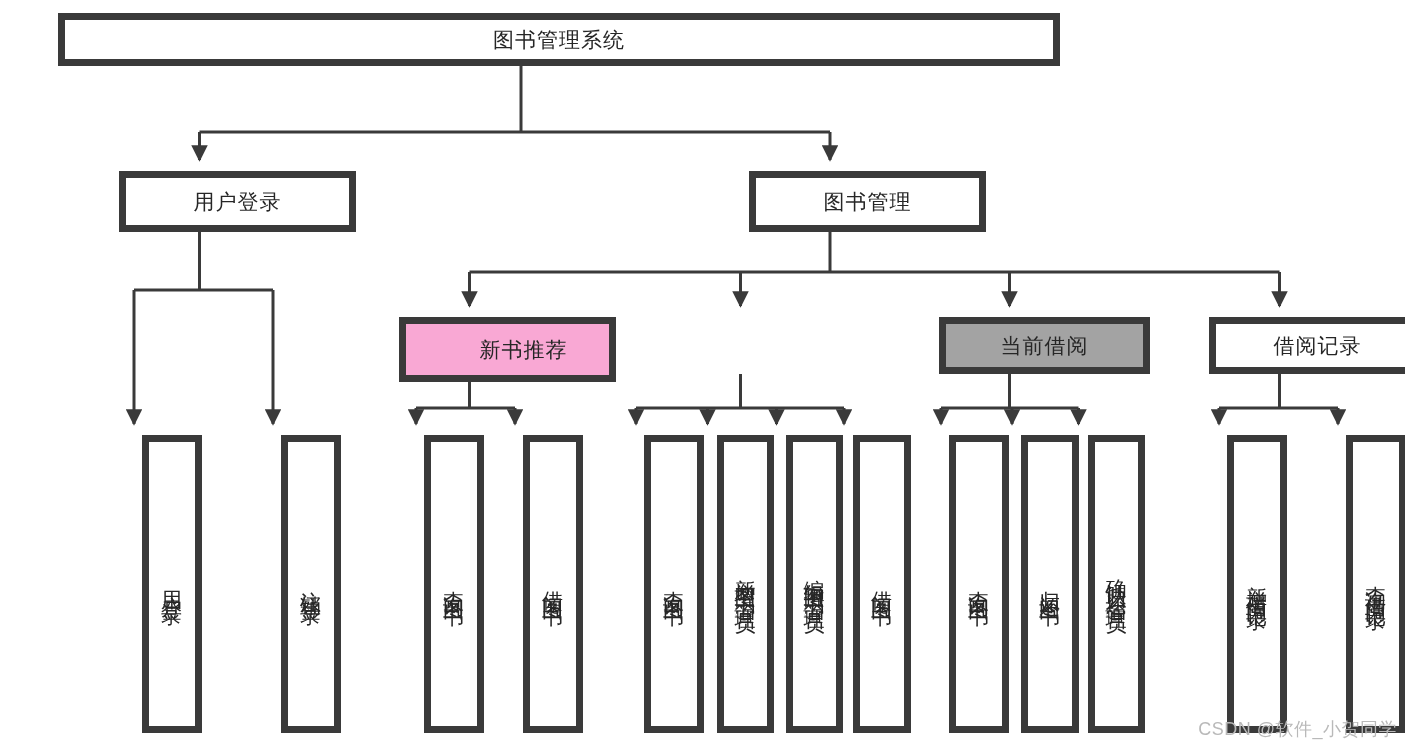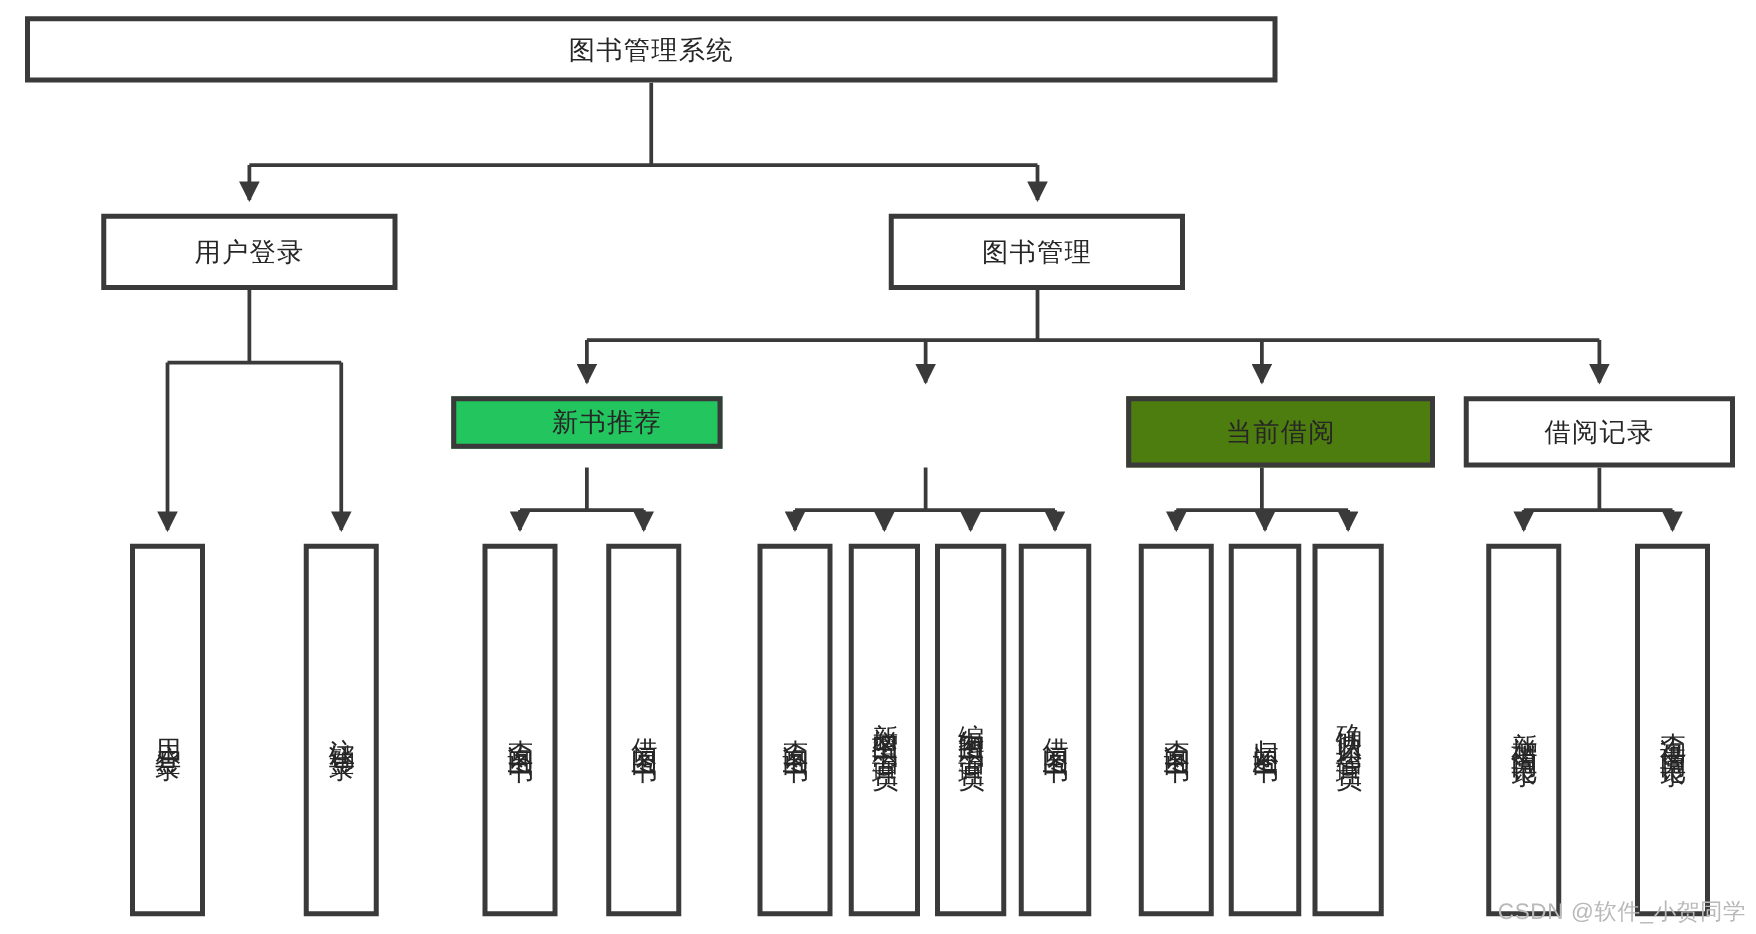--- a/index.html
+++ b/index.html
@@ -20,26 +20,27 @@
   #edges {
     position: absolute;
     left: 0; top: 0;
     width: 1405px;
     height: 747px;
     pointer-events: none;
   }
   .node {
     position: absolute;
     box-sizing: border-box;
-    border: 4px solid #ef4444;
+    border: 7px solid #ef4444;
     background: #ffffff;
     display: flex;
     align-items: center;
     justify-content: center;
     color: #262626;
+    margin-left: 38px;
   }
   .node.horiz {
     font-size: 21px;
     letter-spacing: 1px;
   }
   .node.vert {
     writing-mode: vertical-rl;
     text-orientation: upright;
     font-size: 21px;
     letter-spacing: 5px;
@@ -122,24 +123,24 @@
     <span>图书管理系统</span>
   </div>
 
   <div class="node horiz" style="left: 81px; top: 171px; width: 237px; height: 61px; border-color: rgb(58, 58, 58); background: rgb(255, 255, 255); color: rgb(38, 38, 38);">
     <span>用户登录</span>
   </div>
   <div class="node horiz" style="left: 711px; top: 171px; width: 237px; height: 61px; border-color: rgb(58, 58, 58); background: rgb(255, 255, 255); color: rgb(38, 38, 38); align-items: center;">
     <span>图书管理</span>
   </div>
 
-  <div class="node horiz" style="left: 361px; top: 317px; width: 217px; height: 42px; border-color: rgb(58, 58, 58); background: #22c55e; color: rgb(38, 38, 38); padding-left: 32px;">
+  <div class="node horiz" style="left: 361px; top: 317px; width: 217px; height: 65px; border-color: rgb(58, 58, 58); background: #f9a8d4; color: rgb(38, 38, 38); padding-left: 32px;">
     <span>新书推荐</span>
   </div>
-  <div class="node horiz" style="left: 901px; top: 317px; width: 247px; height: 57px; border-color: rgb(58, 58, 58); background: #4d7c0f; color: rgb(38, 38, 38);">
+  <div class="node horiz" style="left: 901px; top: 317px; width: 211px; height: 57px; border-color: rgb(58, 58, 58); background: #a3a3a3; color: rgb(38, 38, 38);">
     <span>当前借阅</span>
   </div>
   <div class="node horiz" style="left: 1171px; top: 317px; width: 217px; height: 57px; border-color: rgb(58, 58, 58); background: rgb(255, 255, 255); color: rgb(38, 38, 38);">
     <span>借阅记录</span>
   </div>
 
   <div class="node vert" style="left: 104px; top: 435px; width: 60px; height: 298px; border-color: rgb(58, 58, 58); background: rgb(255, 255, 255); color: rgb(38, 38, 38);">
     <span class="vtext">用户登录</span>
   </div>
   <div class="node vert" style="left: 243px; top: 435px; width: 60px; height: 298px; border-color: rgb(58, 58, 58); background: rgb(255, 255, 255); color: rgb(38, 38, 38);">

